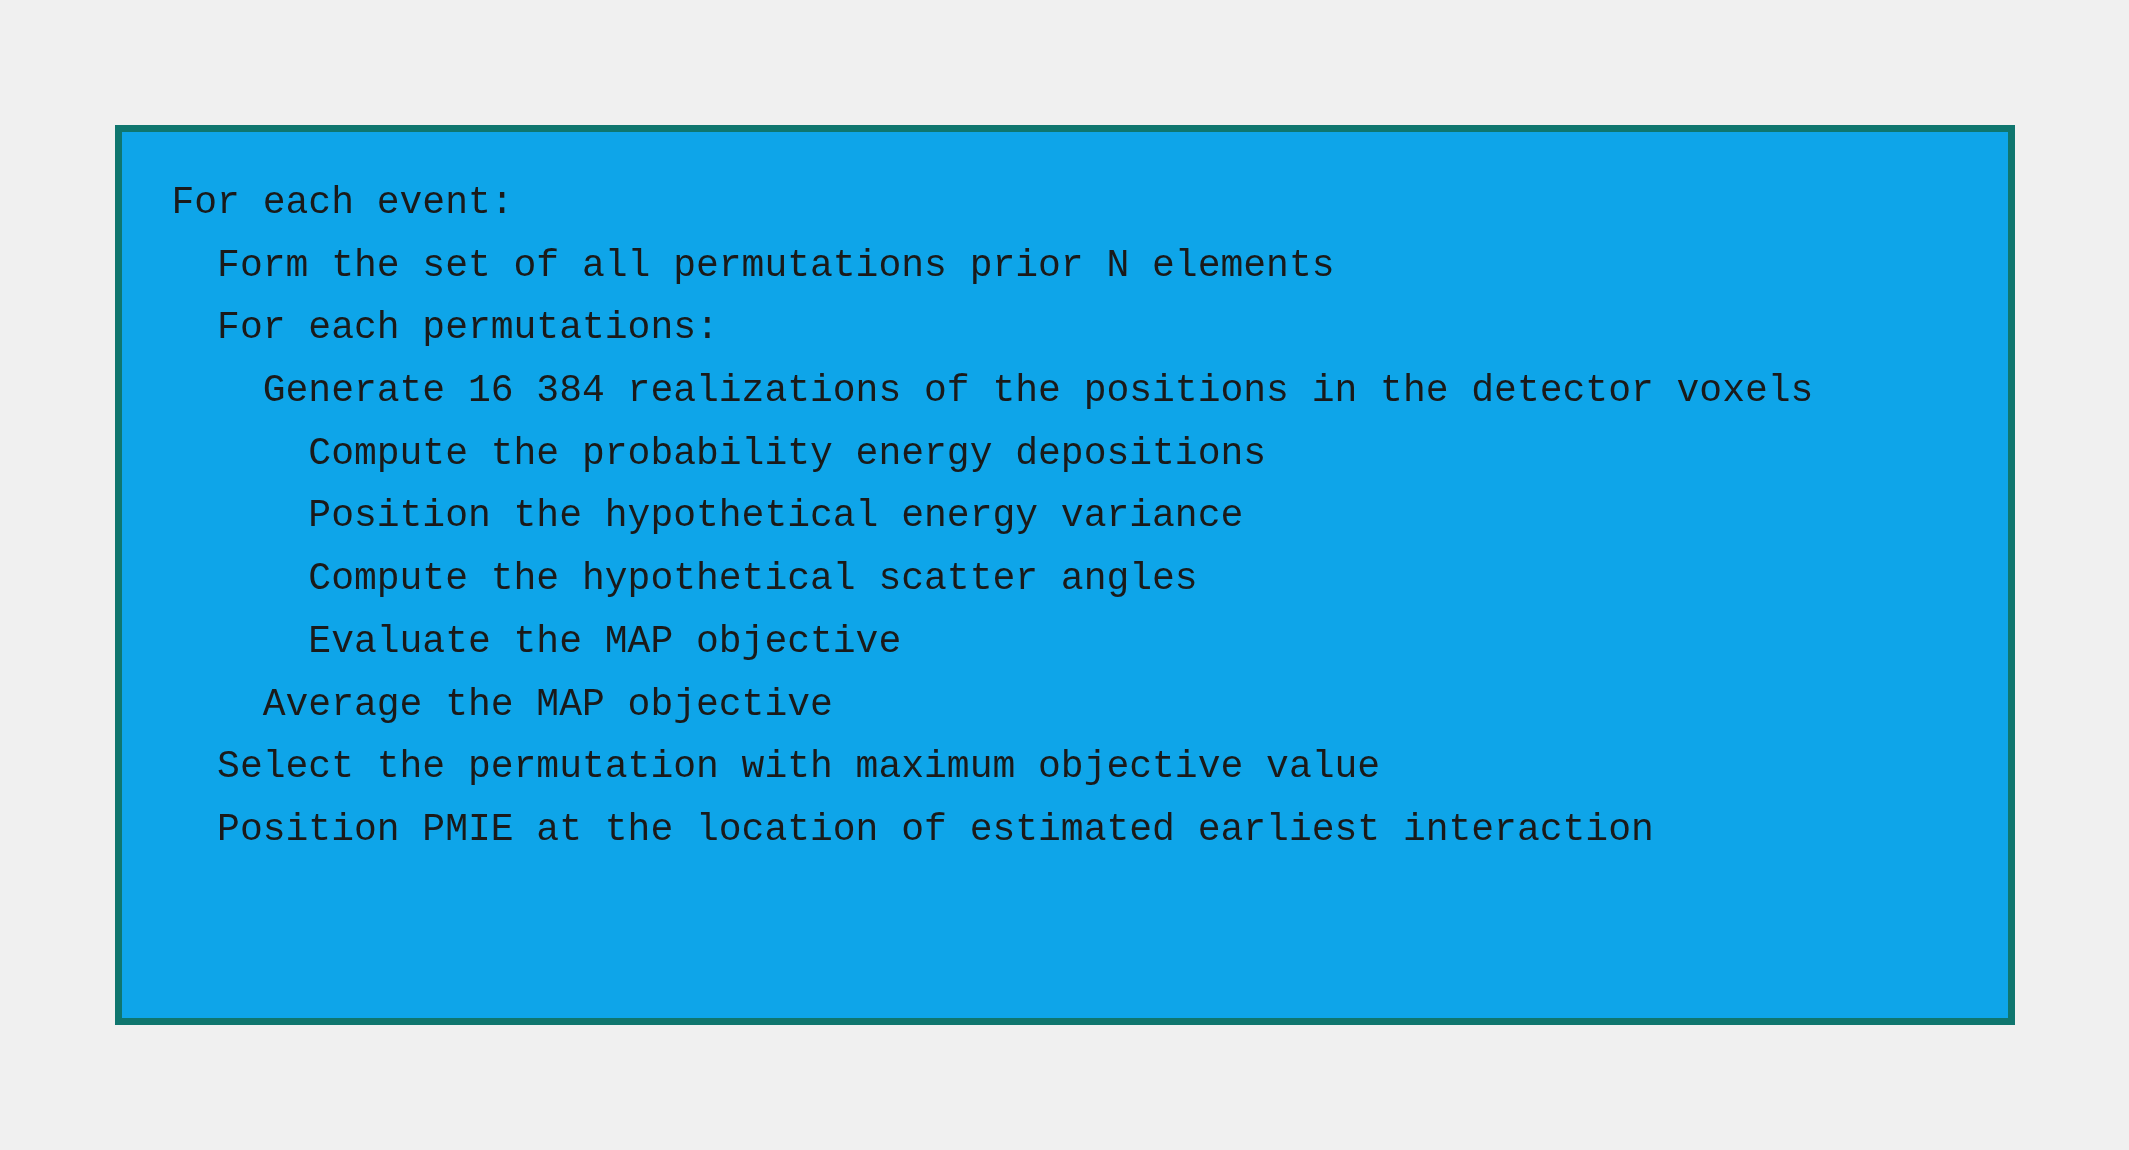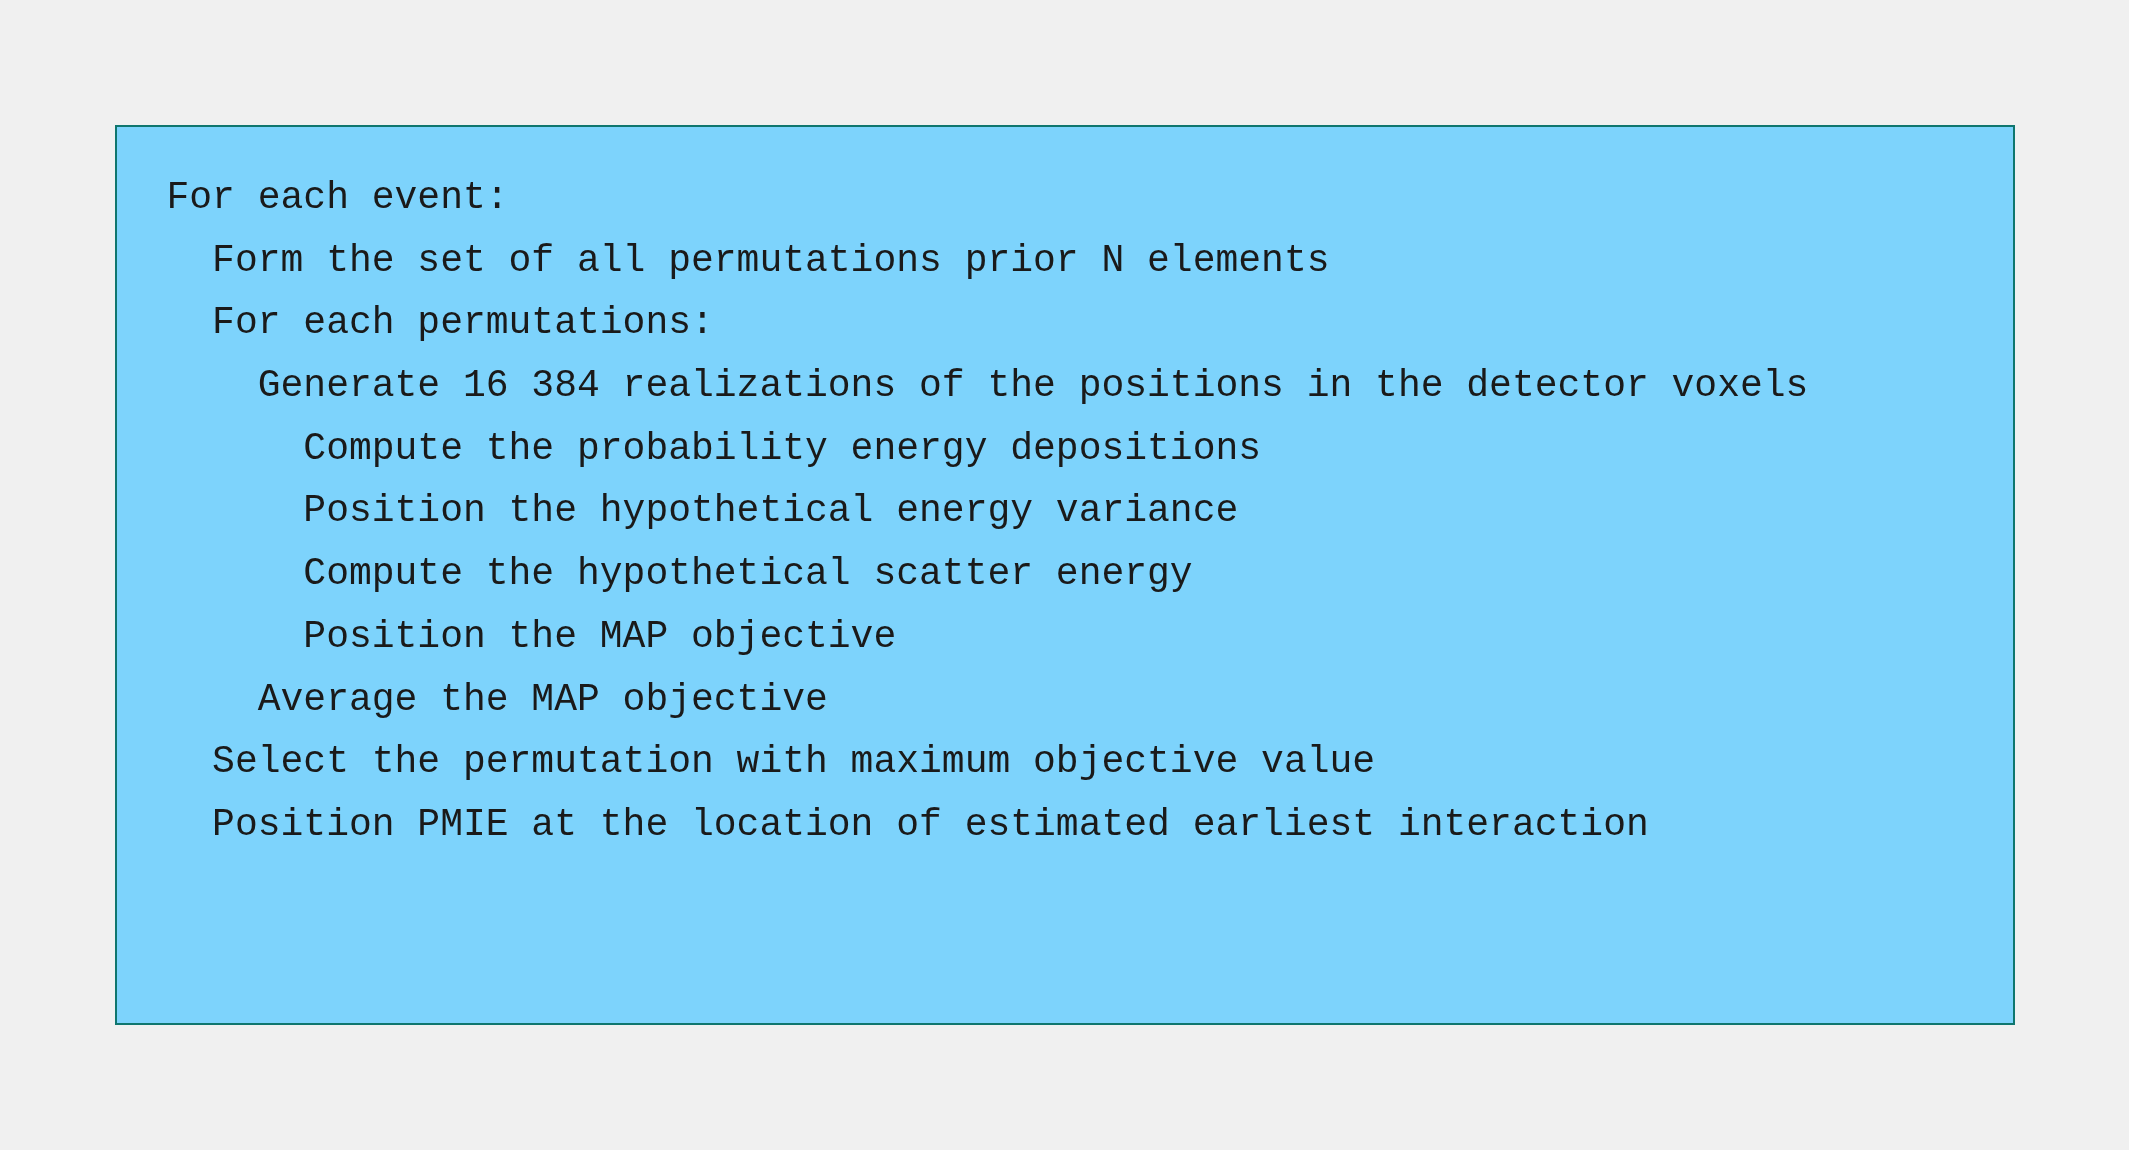--- a/index.html
+++ b/index.html
@@ -12,22 +12,22 @@
       width: 2129px;
       height: 1150px;
       background-color: #f0f0f0;
       display: flex;
       align-items: center;
       justify-content: center;
       font-family: 'Courier New', Courier, monospace;
     }
 
     .algorithm-box {
-      background-color: #7dd3fc;
-      border: 2px solid #0f766e;
+      background-color: #0ea5e9;
+      border: 7px solid #0f766e;
       padding: 40px 50px;
       width: 1900px;
       min-height: 900px;
     }
 
     .algo-line {
       font-family: 'Courier New', Courier, monospace;
       font-size: 38px;
       line-height: 1.65;
       color: #1a1a1a;
@@ -39,18 +39,18 @@
 <body>
 
 <div class="algorithm-box">
 
 <span class="algo-line">For each event:</span>
     <span class="algo-line">  Form the set of all permutations prior N elements</span>
     <span class="algo-line">  For each permutations:</span>
     <span class="algo-line">    Generate 16 384 realizations of the positions in the detector voxels</span>
     <span class="algo-line">      Compute the probability energy depositions</span>
     <span class="algo-line">      Position the hypothetical energy variance</span>
-    <span class="algo-line">      Compute the hypothetical scatter energy</span>
-    <span class="algo-line">      Position the MAP objective</span>
+    <span class="algo-line">      Compute the hypothetical scatter angles</span>
+    <span class="algo-line">      Evaluate the MAP objective</span>
     <span class="algo-line">    Average the MAP objective</span>
     <span class="algo-line">  Select the permutation with maximum objective value</span>
     <span class="algo-line">  Position PMIE at the location of estimated earliest interaction</span>
   </div>
 
 </body></html>

